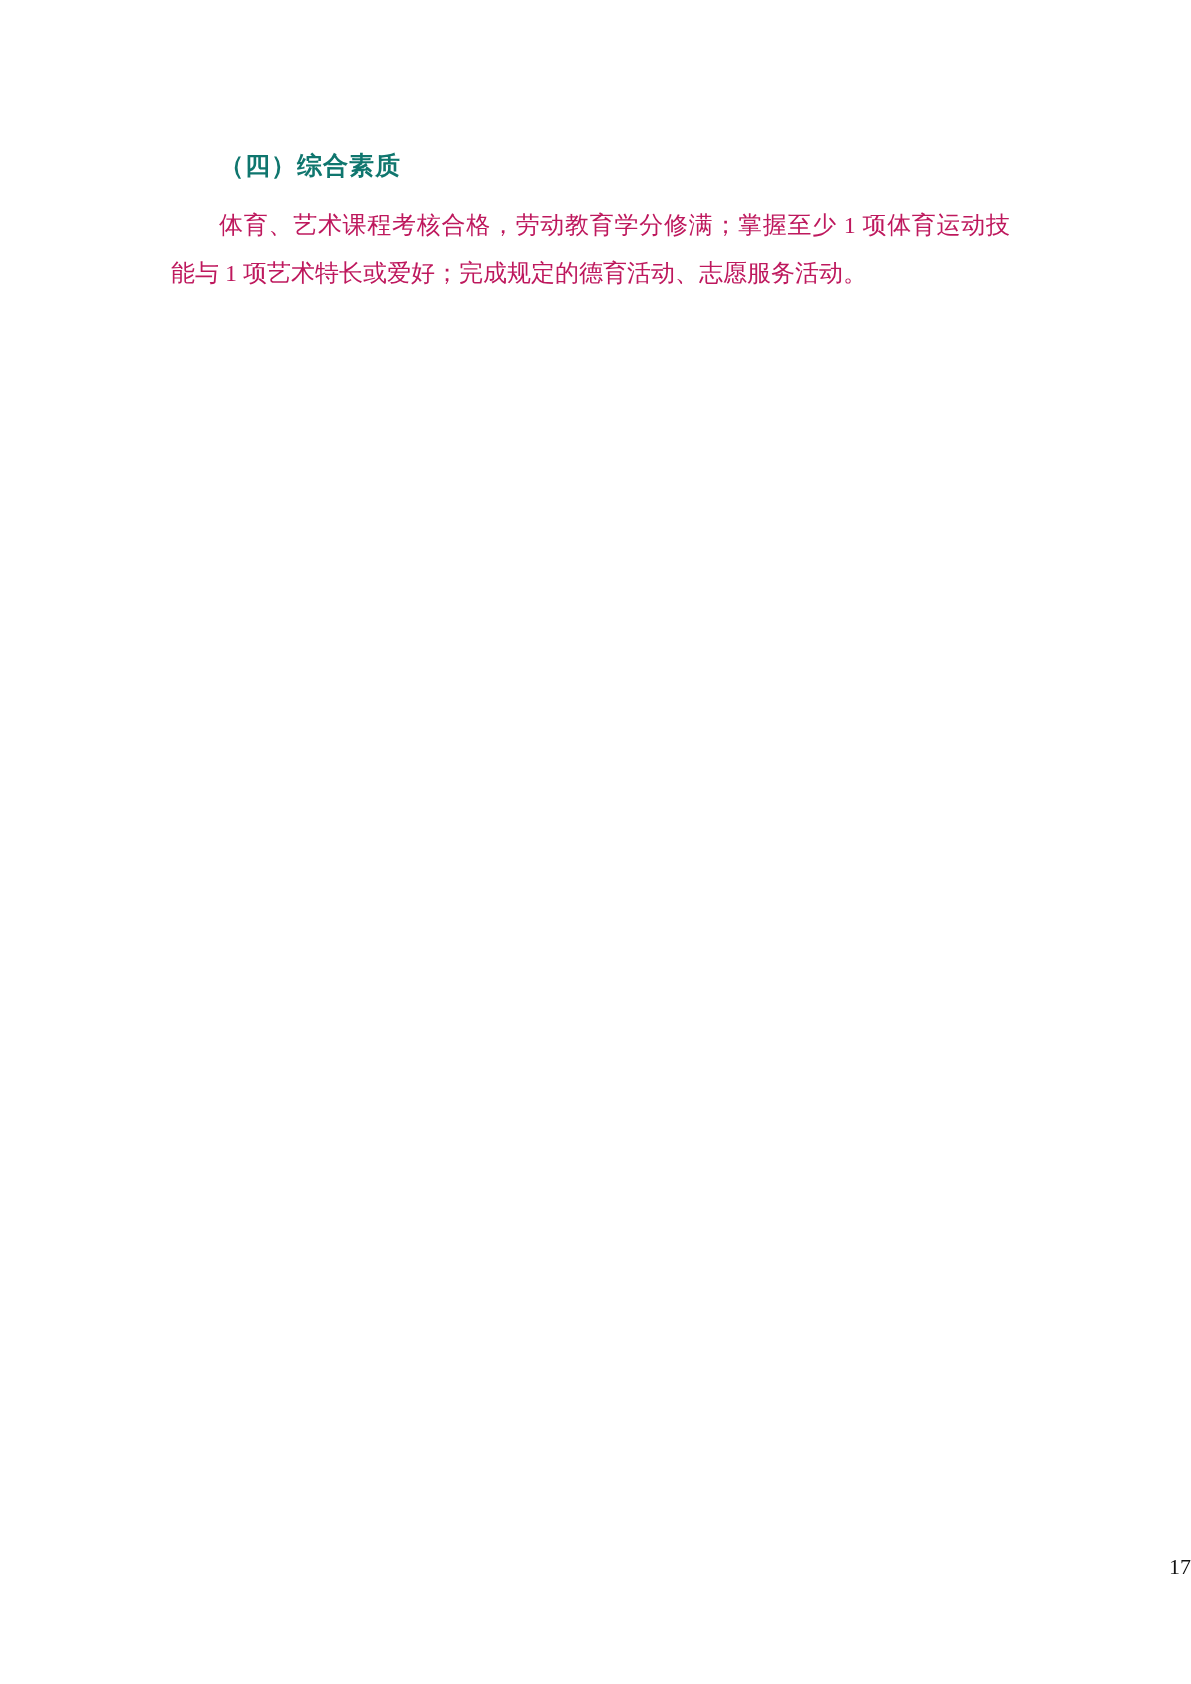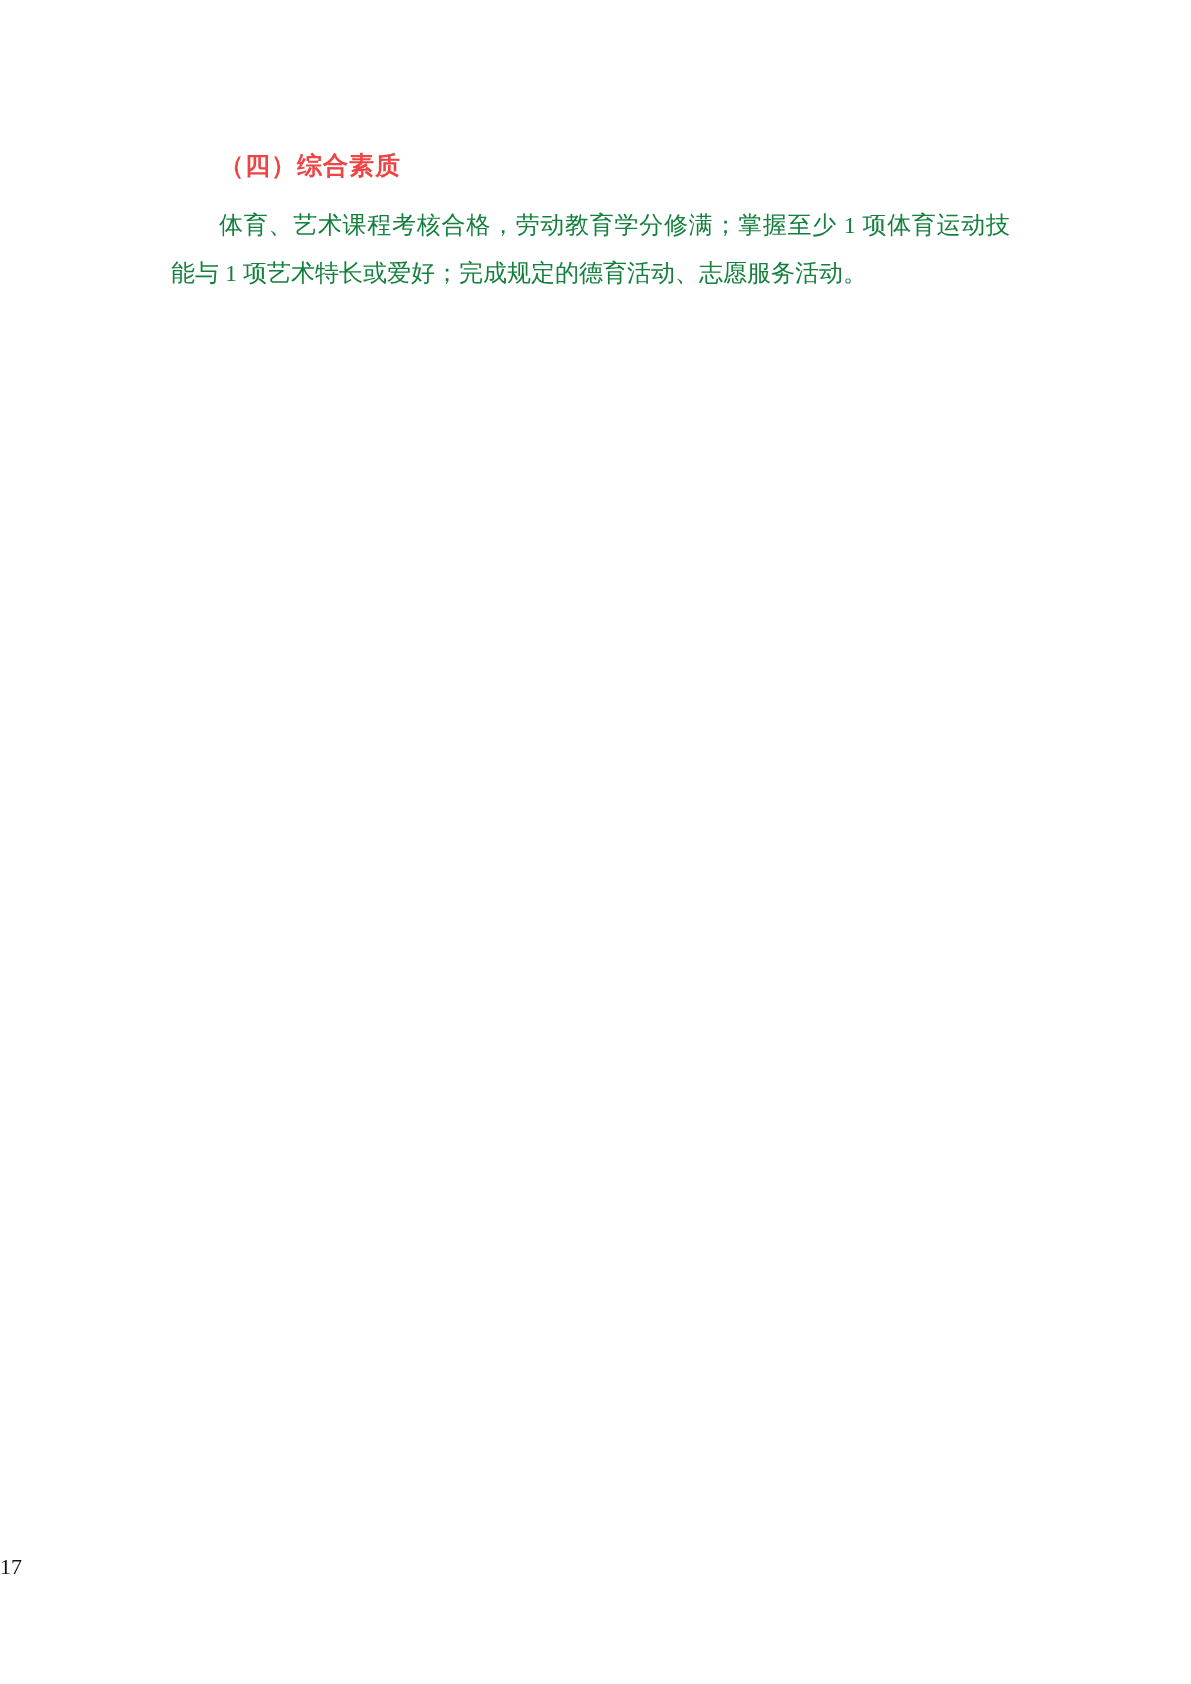--- a/index.html
+++ b/index.html
@@ -21,41 +21,41 @@
     padding: 141px 181px 0 171px;
   }
   .section-heading {
     font-family: "Liberation Sans", "DejaVu Sans", sans-serif;
     font-weight: bold;
     font-size: 25px;
     line-height: 48px;
     margin: 11px 0 12px 0;
     text-indent: 48px;
     letter-spacing: 1px;
-    color: #ef4444;
+    color: #0f766e;
   }
   .section:first-child .section-heading {
     margin-top: 0;
   }
   .section-body {
     font-family: "Liberation Serif", "DejaVu Serif", serif;
     font-size: 24px;
     line-height: 48px;
     margin: 0;
     text-indent: 48px;
     text-align: justify;
     text-justify: inter-character;
-    color: #15803d;
+    color: #be185d;
   }
   .page-number {
     position: absolute;
     top: 1552px;
     left: 0;
     width: 100%;
-    text-align: left;
+    text-align: right;
     font-family: "Liberation Serif", "DejaVu Serif", serif;
     font-size: 22px;
     line-height: 30px;
     color: #111111;
   }
 </style>
 </head>
 <body>
 
 <div class="page">

